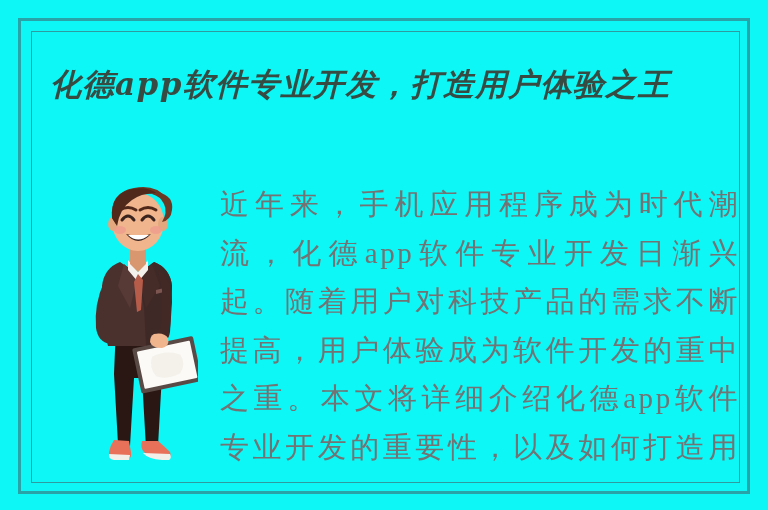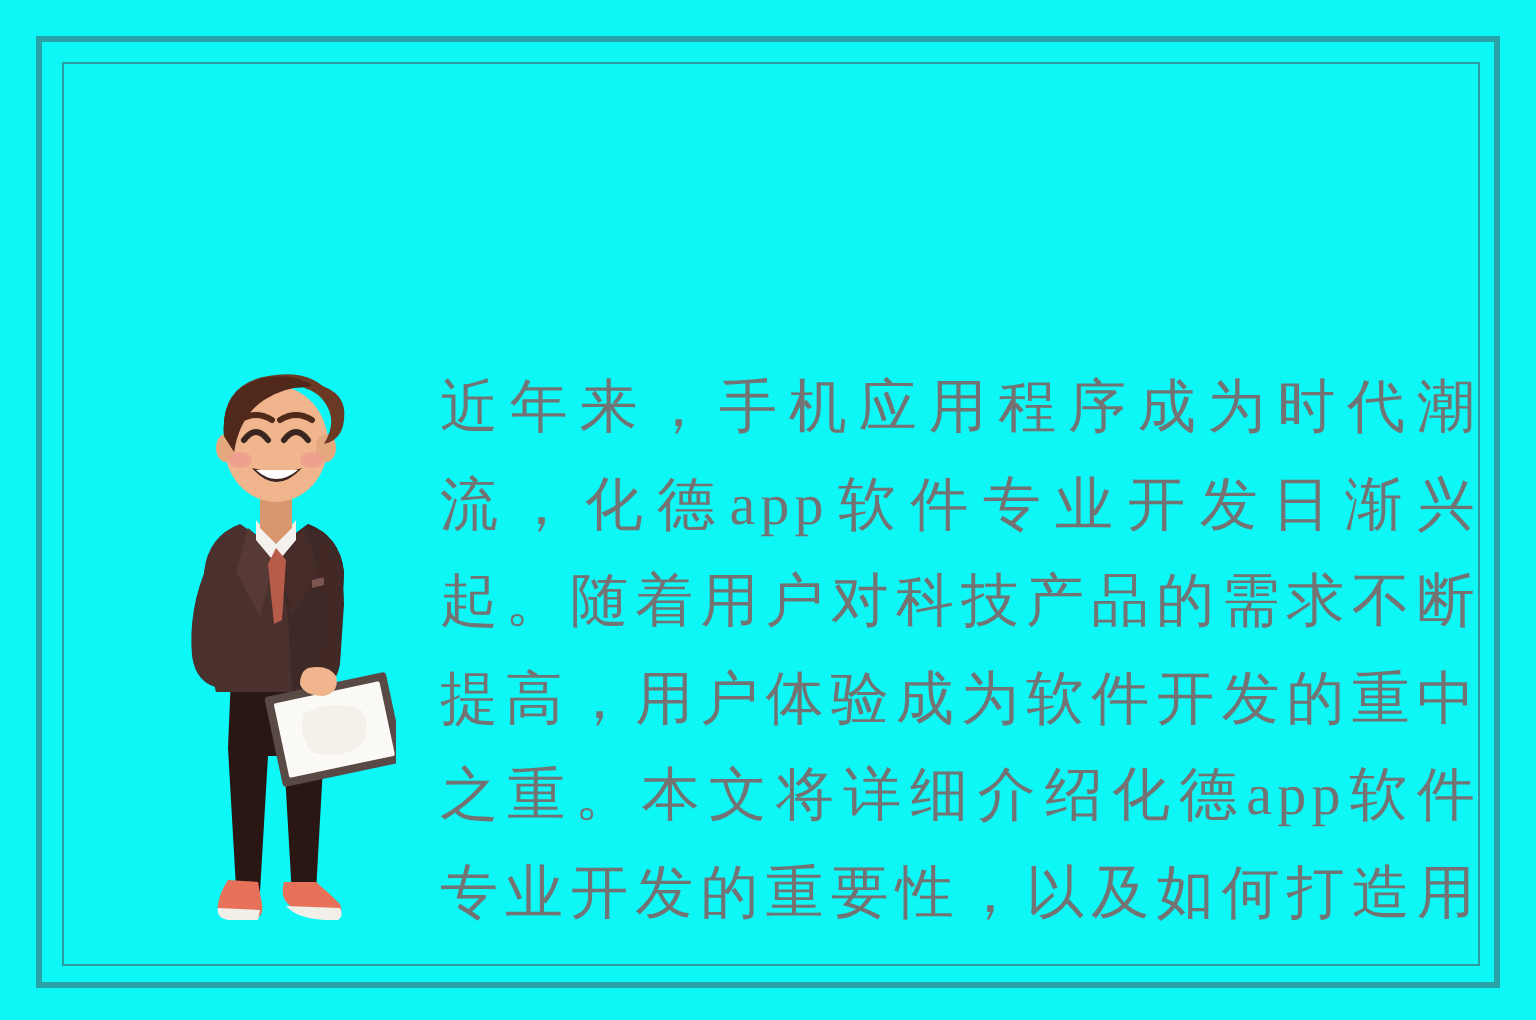--- a/index.html
+++ b/index.html
@@ -83,20 +83,21 @@
   .illustration svg { display: block; }
 </style>
 </head>
 <body>
 
 <div id="page">
 
   <div class="frame-outer"></div>
   <div class="frame-inner"></div>
 
+  <div class="title">化德app软件专业开发，打造用户体验之王</div>
 
   <div class="illustration">
     <svg width="124" height="300" viewBox="0 0 124 300" xmlns="http://www.w3.org/2000/svg">
 
       <g>
         <path d="M42 148 L86 148 L88 196 L84 268 L72 270 L68 200 L60 200 L56 268 L44 266 L40 196 Z" fill="#2a1714"></path>
       </g>
 
       <g>
         <path d="M40 262 Q36 268 35 274 Q34 280 40 281 L54 281 Q58 280 57 274 L55 263 Z" fill="#e8715a"></path>

